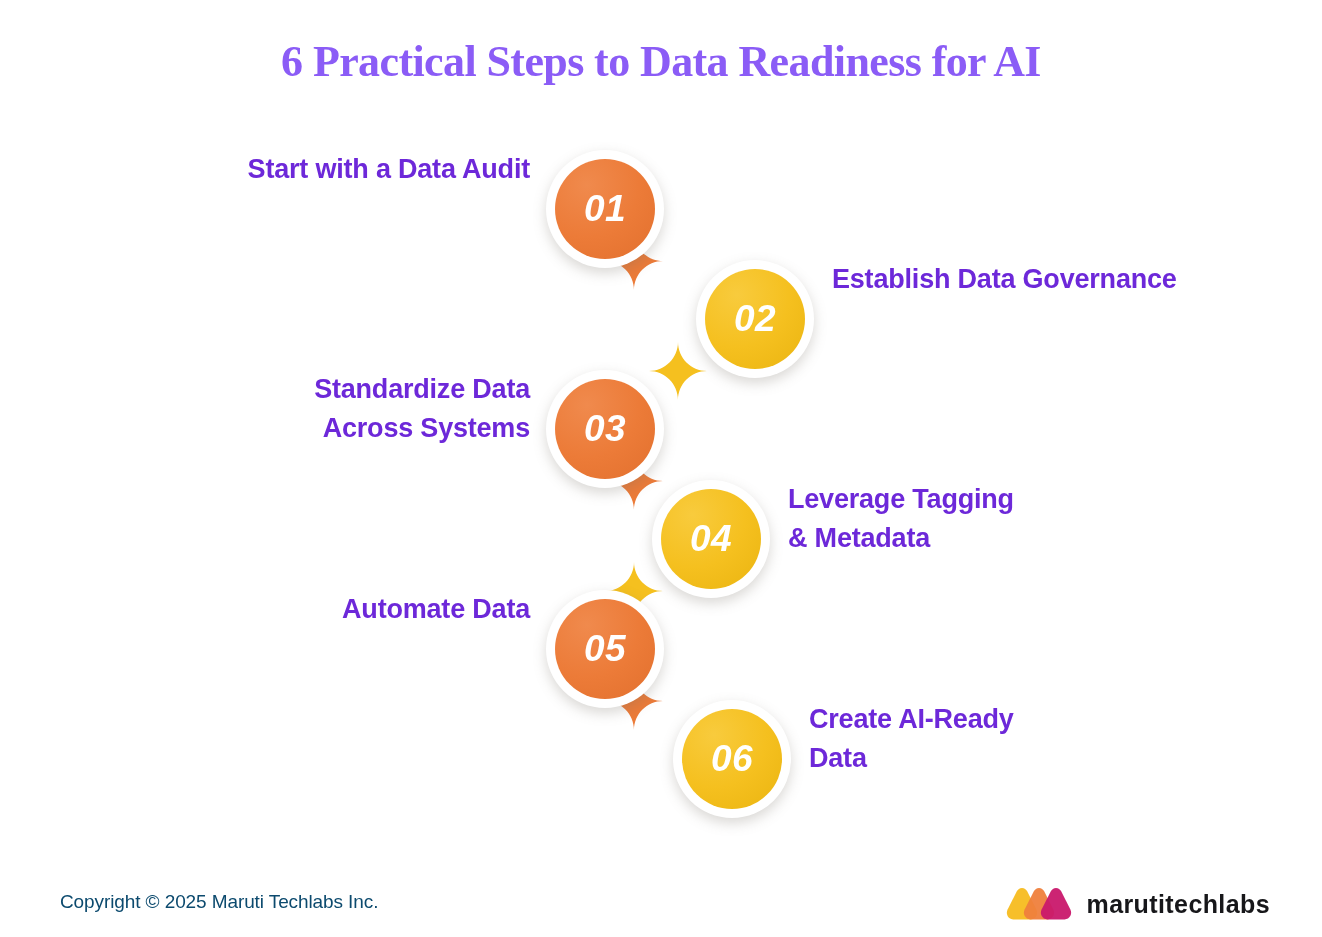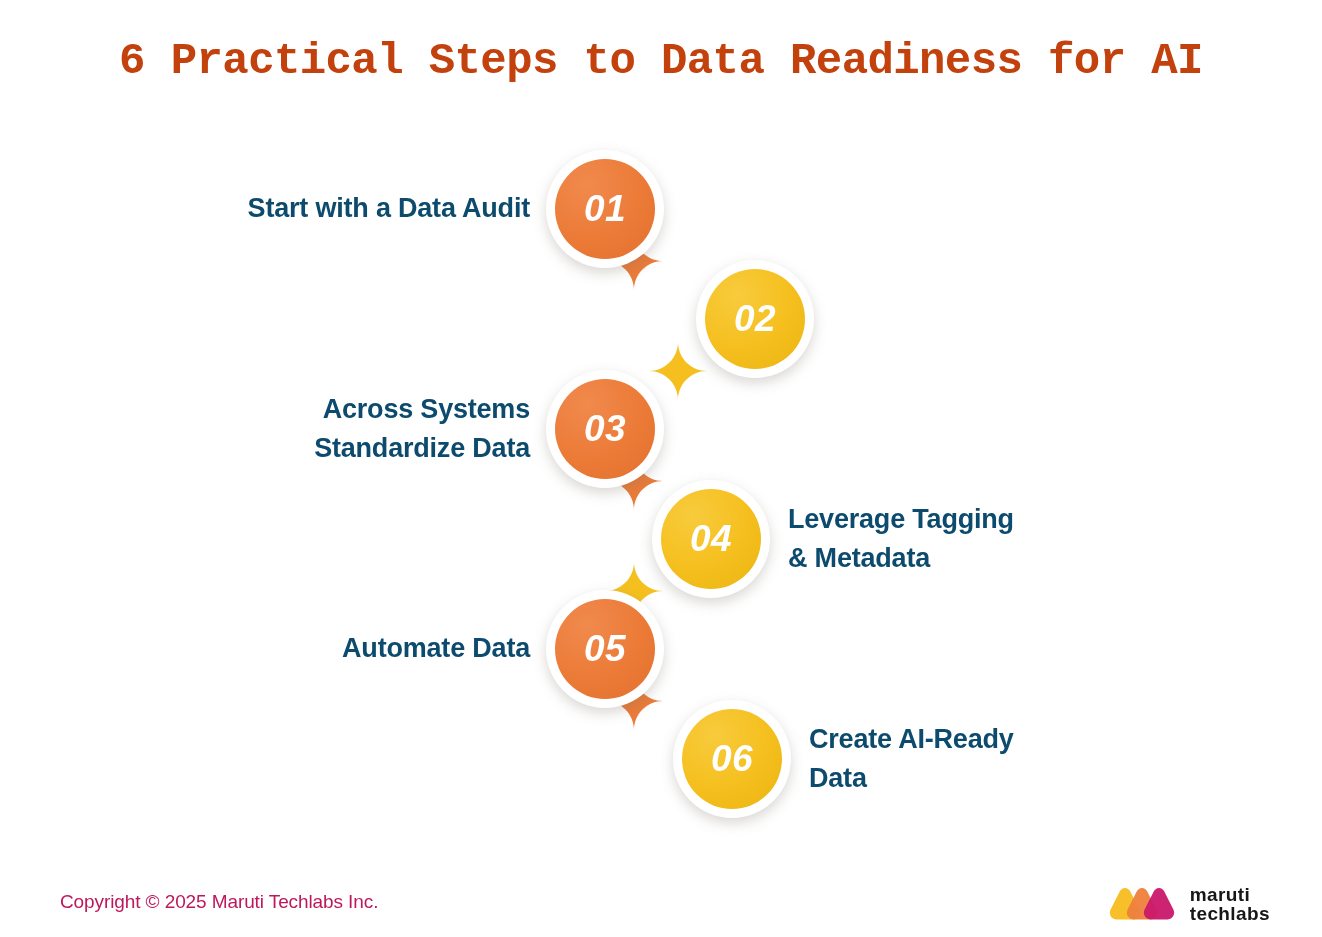--- a/index.html
+++ b/index.html
@@ -23,22 +23,22 @@
   
   .title {
     position: absolute;
     top: 36px;
     left: 0;
     width: 1322px;
     text-align: center;
     font-size: 44px;
     font-weight: 700;
     letter-spacing: -0.6px;
-    color: #c2410c;
-    font-family: Liberation Mono, monospace;
+    color: #8b5cf6;
+    font-family: Liberation Serif, serif;
   }
 
   
   .steps-stage {
     position: absolute;
     top: 0;
     left: 0;
     width: 1322px;
     height: 880px;
   }
@@ -97,25 +97,25 @@
   }
   .connector svg { display: block; width: 58px; height: 58px; }
 
   
   .label {
     position: absolute;
     top: 0;
     height: 118px;
     display: flex;
     flex-direction: column;
-    justify-content: center;
+    justify-content: flex-start;
     font-size: 27px;
     font-weight: 700;
     line-height: 1.45;
-    color: #0c4a6e;
+    color: #6d28d9;
     letter-spacing: -0.2px;
     font-family: "Liberation Sans", sans-serif;
   }
   .label.to-left {
     left: 120px;
     width: 410px;
     text-align: right;
     align-items: flex-end;
   }
   .label.to-right {
@@ -124,39 +124,39 @@
     text-align: left;
     align-items: flex-start;
   }
 
   
   .footer-copyright {
     position: absolute;
     left: 60px;
     top: 891px;
     font-size: 19px;
-    color: #be185d;
+    color: #0c4a6e;
     letter-spacing: -0.1px;
     font-family: "Liberation Sans", sans-serif;
   }
 
   .brand-logo {
     position: absolute;
     right: 52px;
     top: 884px;
     display: flex;
     align-items: center;
     gap: 9px;
   }
   .brand-mark { display: block; }
   .brand-wordmark {
     display: flex;
-    flex-direction: column;
+    flex-direction: row;
     line-height: 1.0;
-    font-size: 19px;
+    font-size: 25px;
     font-weight: 700;
     color: #17171a;
     letter-spacing: 0.4px;
     font-family: "Liberation Sans", sans-serif;
   }
   .brand-wordmark span { display: block; }
 </style>
 </head>
 <body>
 
@@ -181,33 +181,36 @@
       </div>
       <div class="step-row" style="top: 260px; margin-left: 44px;">
         <div class="connector" style="left: 605px; top: 82px;">
           <svg viewBox="0 0 58 58">
             <path d="M29 0 C29 16 42 29 58 29 C42 29 29 42 29 58 C29 42 16 29 0 29 C16 29 29 16 29 0 Z" fill="#f5c01f"></path>
           </svg>
         </div>
         <div class="node right">
           <div class="node-disc yellow">02</div>
         </div>
+        <div class="label to-right">
+          <div>Establish Data Governance</div>
+        </div>
       </div>
       <div class="step-row" style="top: 370px;">
         <div class="connector" style="left: 605px; top: 82px;">
           <svg viewBox="0 0 58 58">
             <path d="M29 0 C29 16 42 29 58 29 C42 29 29 42 29 58 C29 42 16 29 0 29 C16 29 29 16 29 0 Z" fill="#ec7b38"></path>
           </svg>
         </div>
         <div class="node left">
           <div class="node-disc orange">03</div>
         </div>
         <div class="label to-left">
+          <div>Standardize Data</div>
           <div>Across Systems</div>
-          <div>Standardize Data</div>
         </div>
       </div>
       <div class="step-row" style="top: 480px;">
         <div class="connector" style="left: 605px; top: 82px;">
           <svg viewBox="0 0 58 58">
             <path d="M29 0 C29 16 42 29 58 29 C42 29 29 42 29 58 C29 42 16 29 0 29 C16 29 29 16 29 0 Z" fill="#f5c01f"></path>
           </svg>
         </div>
         <div class="node right">
           <div class="node-disc yellow">04</div>

